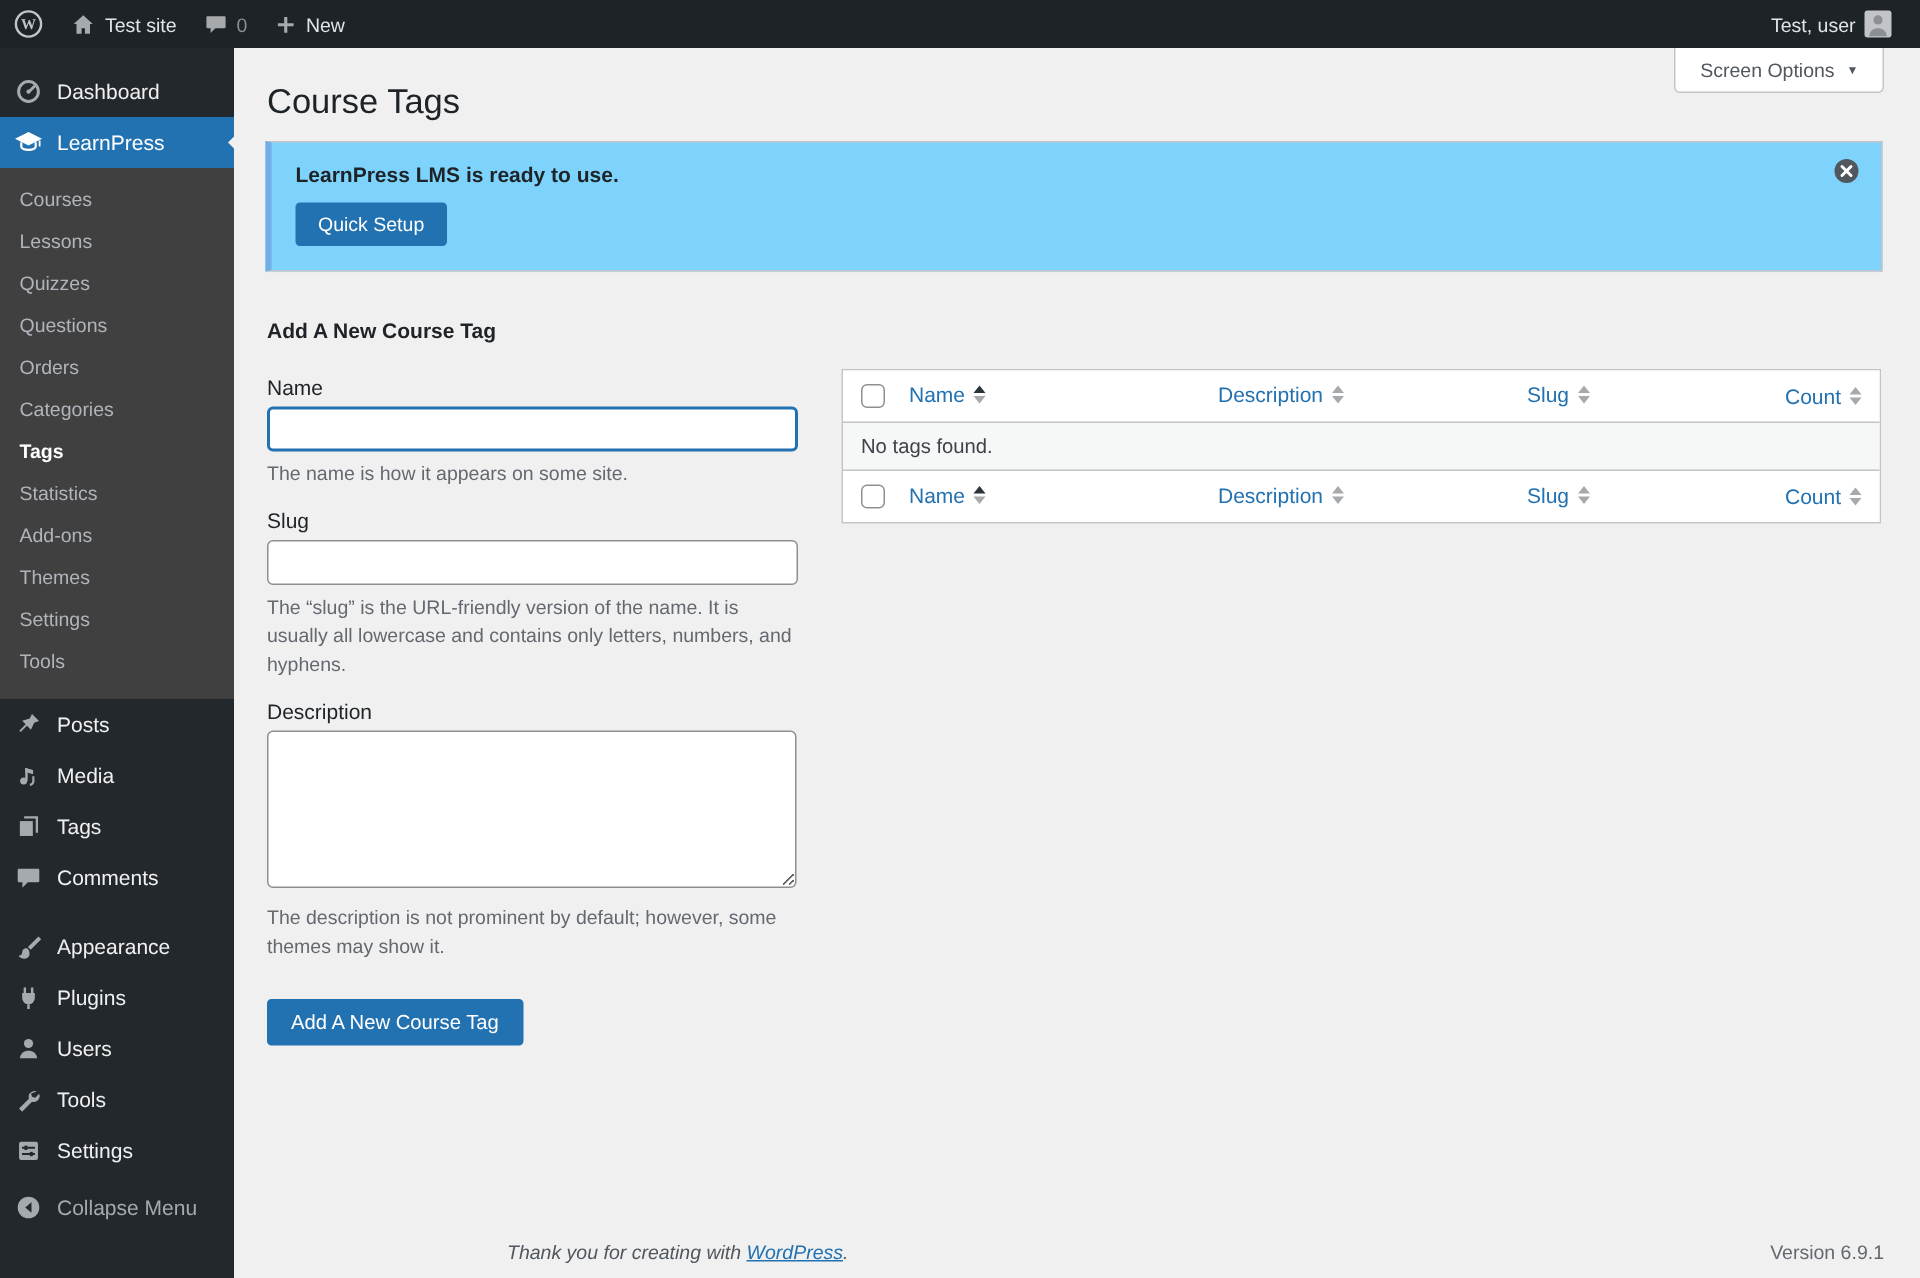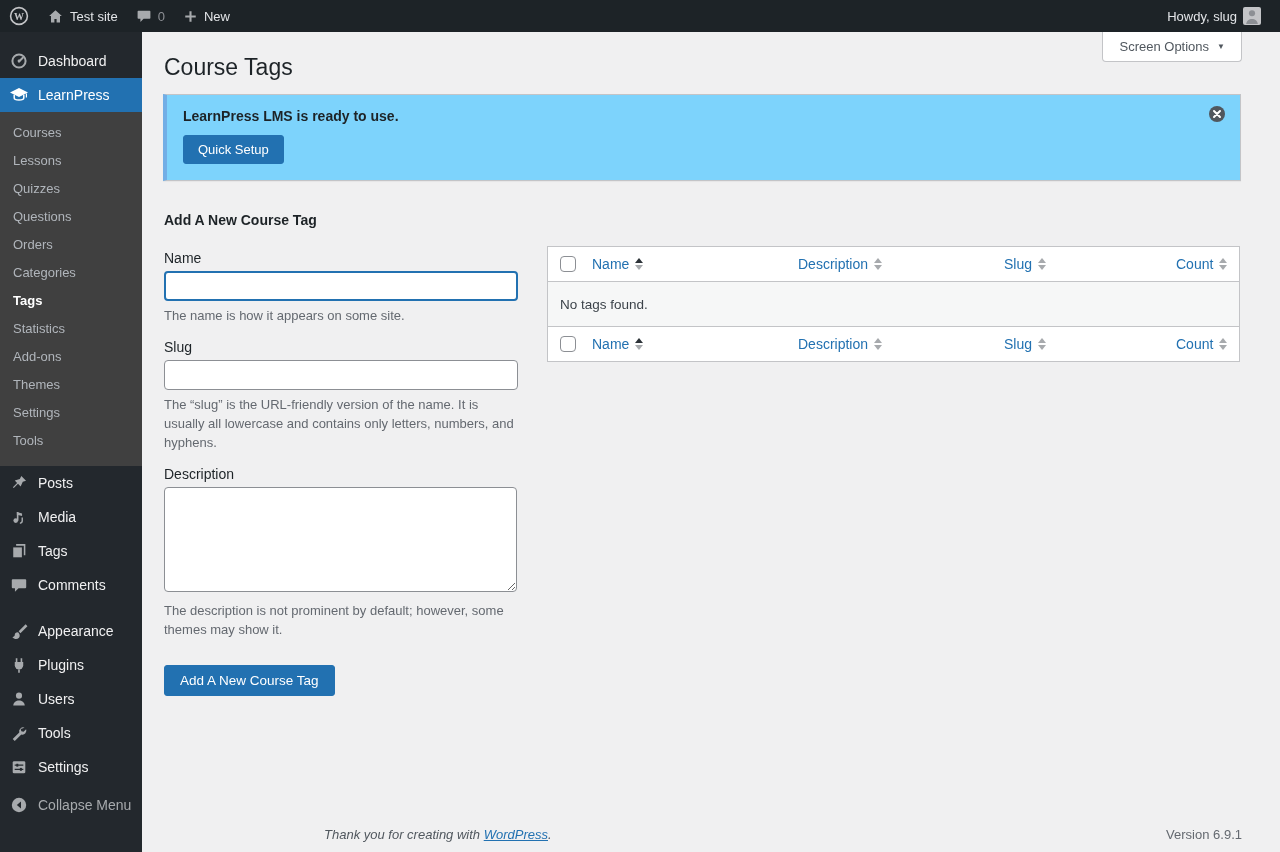--- a/index.html
+++ b/index.html
@@ -23,21 +23,21 @@
   .menu-item.active { background:#2271b1; color:#fff; }
   .menu-item.active::after { content:""; position:absolute; right:0; top:50%; margin-top:-8px;
     border-top:8px solid transparent; border-bottom:8px solid transparent; border-right:8px solid #f0f0f1; }
   .submenu { background:#404040; padding:6px 0 12px 0; }
   .submenu-item { font-size:13px; color:#b0b5bb; padding:7px 0 7px 13px; height:28px; cursor:pointer; }
   .submenu-item.current { color:#fff; font-weight:bold; }
   .menu-gap { height:12px; }
   .collapse-item { color:#a7aaad; margin-top:4px; }
 
   
-  .content { position:absolute; top:32px; left:142px; width:1120px; height:820px; background:#f0f0f1; }
+  .content { position:absolute; top:32px; left:156px; width:1120px; height:820px; background:#f0f0f1; }
 
   .screen-options { position:absolute; top:0; right:20px; background:#fff; border:1px solid #c3c4c7; border-top:none;
     border-radius:0 0 4px 4px; padding:7px 16px; font-size:13px; color:#50575e; display:flex; align-items:center; gap:8px; cursor:pointer; }
   .so-caret { font-size:8px; color:#50575e; }
 
   .page-title { font-size:23px; font-weight:400; color:#1d2327; padding:21px 0 0 22px; line-height:29px; }
 
   .notice { margin:12px 21px 0 21px; background:#7dd3fc; border:1px solid #c3c4c7; border-left:4px solid #72aee6;
     box-shadow:0 1px 1px rgba(0,0,0,.04); padding:13px 40px 16px 16px; position:relative; }
   .notice-msg { font-size:14px; font-weight:bold; color:#1d2327; margin-bottom:11px; }
@@ -56,21 +56,21 @@
     font-size:14px; padding:0 8px; color:#2c3338; font-family:inherit; }
   .text-input.focused { border:2px solid #2271b1; }
   .help { font-size:13px; color:#646970; line-height:19px; margin-top:5px; margin-bottom:14px; }
   .textarea { width:353px; height:105px; border:1px solid #8c8f94; border-radius:4px; background:#fff;
     font-size:14px; padding:6px 8px; color:#2c3338; resize:both; font-family:inherit; }
   .submit-btn { margin-top:12px; padding:7px 15px; font-size:13.5px; }
 
   
   .lp-table { background:#fff; border:1px solid #c3c4c7; }
   .t-row { display:flex; align-items:center; height:34px; background:#fff; }
-  .t-body-row { background:#f6f7f7; height:46px; border-top:1px solid #c3c4c7; border-bottom:1px solid #c3c4c7;
+  .t-body-row { background:#f6f7f7; height:33px; border-top:1px solid #c3c4c7; border-bottom:1px solid #c3c4c7;
     display:flex; align-items:center; padding-left:12px; font-size:13.5px; color:#3c434a; }
   .cell-cb { width:44px; padding-left:12px; flex:none; display:flex; align-items:center; }
   .checkbox { width:16px; height:16px; border:1px solid #8c8f94; border-radius:4px; background:#fff; cursor:pointer; }
   .cell-name { width:206px; flex:none; }
   .cell-desc { width:206px; flex:none; }
   .cell-slug { width:172px; flex:none; }
   .cell-count { flex:1; display:flex; justify-content:flex-end; padding-right:12px; }
   .col-link { display:inline-flex; align-items:center; color:#2271b1; font-size:14px; cursor:pointer; text-decoration:none; }
   .sorters { display:inline-flex; flex-direction:column; margin-left:6px; gap:2px; }
   .tri-up { width:0; height:0; border-left:4px solid transparent; border-right:4px solid transparent; border-bottom:5px solid #a7aaad; }
@@ -115,21 +115,21 @@
   <div class="ab-item">
     <span>
       <svg width="15" height="15" viewBox="0 0 20 20">
           <path fill="#a7aaad" d="M8.6 3h2.8v5.6H17v2.8h-5.6V17H8.6v-5.6H3V8.6h5.6z"></path>
         </svg>
     </span>
     <span>New</span>
   </div>
   <div class="ab-right">
     <div class="ab-item">
-      <span>Howdy, slug</span>
+      <span>Test, user</span>
       <span class="avatar">
         <svg width="18" height="18" viewBox="0 0 20 20">
             <circle cx="10" cy="7" r="3.4" fill="#8c8f94"></circle>
             <path d="M3.5 19c.4-4 3.2-5.8 6.5-5.8s6.1 1.8 6.5 5.8z" fill="#8c8f94"></path>
           </svg>
       </span>
     </div>
   </div>
 </div>
 

